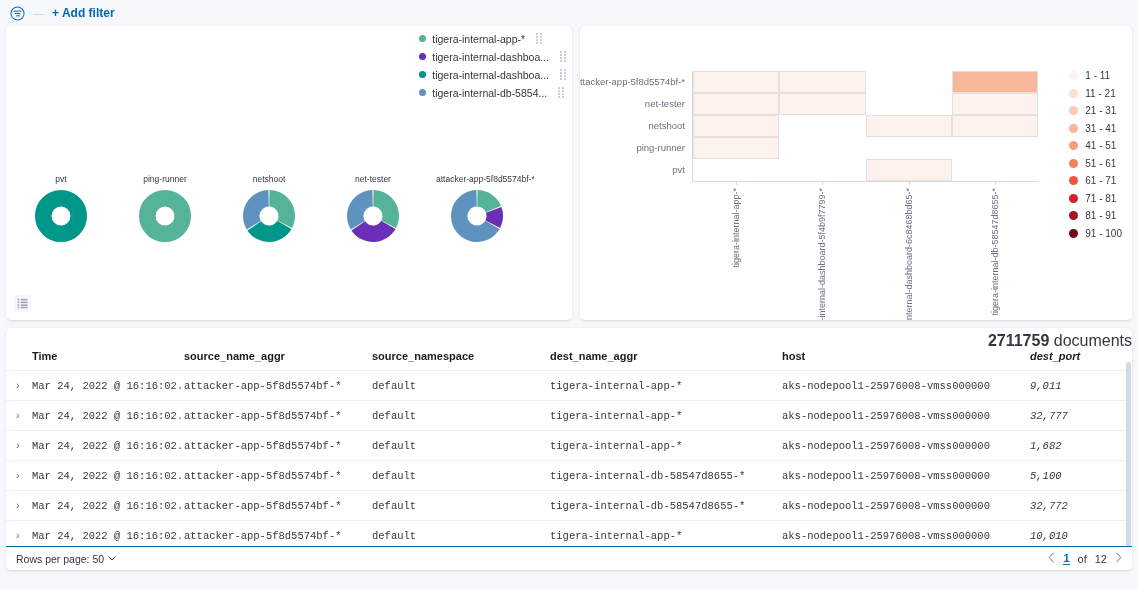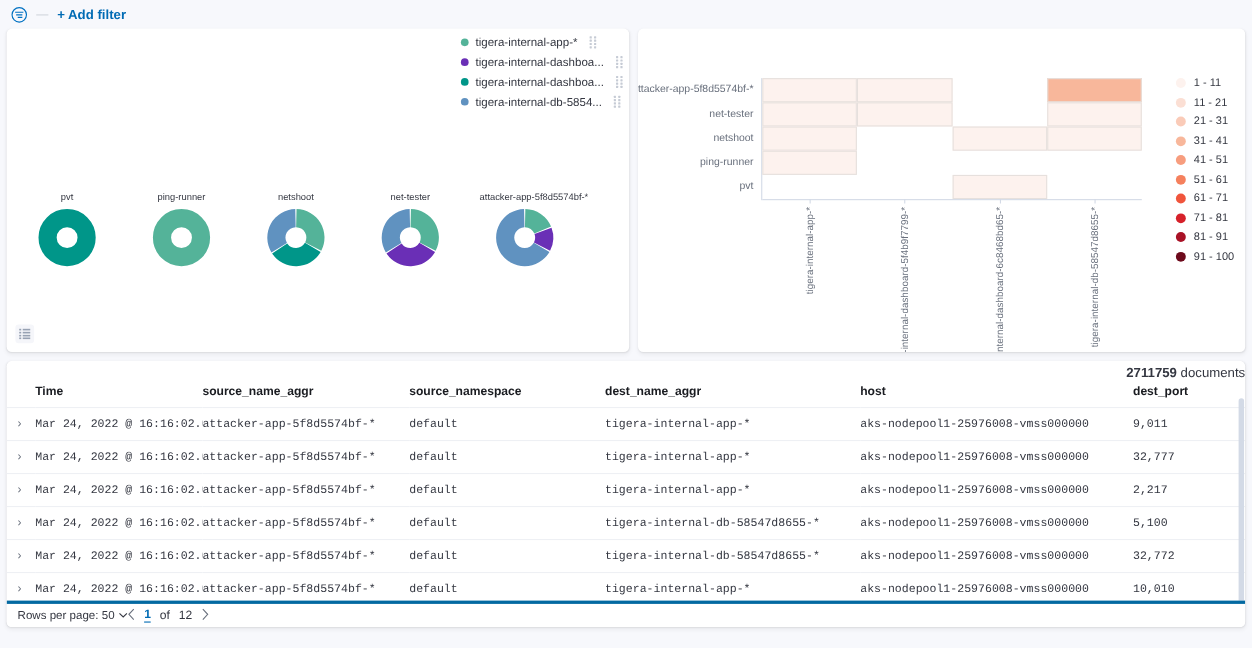--- a/index.html
+++ b/index.html
@@ -148,21 +148,21 @@
     margin: 8px 6px 0;
     background: #fff;
     border-radius: 5px;
     box-shadow: 0 .7px 1.4px rgba(0,0,0,.07), 0 1.9px 4px rgba(0,0,0,.05);
     height: 242px;
     position: relative;
     overflow: hidden;
   }
   .doc-count {
     position: absolute; right: 0px; top: 4px;
-    font-size: 12px; color: #343741;
+    font-size: 16px; color: #343741;
     white-space: nowrap;
     text-align: center;
   }
   .doc-count b { font-weight: bold; }
   table { width: 100%; border-collapse: collapse; table-layout: fixed; }
   thead th {
     text-align: left; font-size: 11px; font-weight: bold;
     color: #1a1c21; padding: 22px 0 8px 0;
     border-bottom: 1px solid #eef0f4;
   }
@@ -171,36 +171,36 @@
     font-size: 10.5px; color: #343741;
     padding: 8px 0; border-bottom: 1px solid #eef0f4;
     white-space: nowrap; overflow: hidden;
   }
   .c-exp  { width: 26px; padding-left: 10px; }
   .c-time { width: 152px; }
   .c-src  { width: 188px; margin-left: 12px; }
   .c-ns   { width: 178px; }
   .c-dest { width: 232px; }
   .c-host { width: 248px; }
-  .c-port { width: auto; }
+  .c-port { width: auto; font-style: italic; }
   .exp-btn {
     color: #69707d; font-size: 11px; cursor: pointer;
     font-family: "Liberation Sans", sans-serif;
   }
   .tbl-scroll {
     position: absolute; right: 1px; top: 34px;
     width: 5px; height: 205px; border-radius: 3px;
     background: #d3dae6;
   }
 
   
   .footer {
     position: absolute; left: 0; right: 0; bottom: 0; height: 24px;
-    border-top: 3px solid #0369a1;
-    display: flex; align-items: center; justify-content: flex-start;
+    border-top: 1px solid #0369a1;
+    display: flex; align-items: center; justify-content: space-between;
     padding: 0 10px;
     background: #fff;
   }
   .rows-per-page {
     font-size: 10.5px; color: #343741; cursor: pointer;
     display: flex; align-items: center; gap: 4px;
   }
   .pager { display: flex; align-items: center; gap: 8px; font-size: 11px; color: #343741; }
   .pager-arrow { color: #69707d; cursor: pointer; font-size: 12px; }
   .pager-cur {
@@ -459,21 +459,21 @@
           <td class="c-host">aks-nodepool1-25976008-vmss000000</td>
           <td class="c-port">32,777</td>
         </tr>
         <tr>
           <td class="c-exp"><span class="exp-btn">›</span></td>
           <td class="c-time">Mar 24, 2022 @ 16:16:02.000</td>
           <td class="c-src">attacker-app-5f8d5574bf-*</td>
           <td class="c-ns">default</td>
           <td class="c-dest">tigera-internal-app-*</td>
           <td class="c-host">aks-nodepool1-25976008-vmss000000</td>
-          <td class="c-port">2,217</td>
+          <td class="c-port">1,682</td>
         </tr>
         <tr>
           <td class="c-exp"><span class="exp-btn">›</span></td>
           <td class="c-time">Mar 24, 2022 @ 16:16:02.000</td>
           <td class="c-src">attacker-app-5f8d5574bf-*</td>
           <td class="c-ns">default</td>
           <td class="c-dest">tigera-internal-db-58547d8655-*</td>
           <td class="c-host">aks-nodepool1-25976008-vmss000000</td>
           <td class="c-port">5,100</td>
         </tr>

